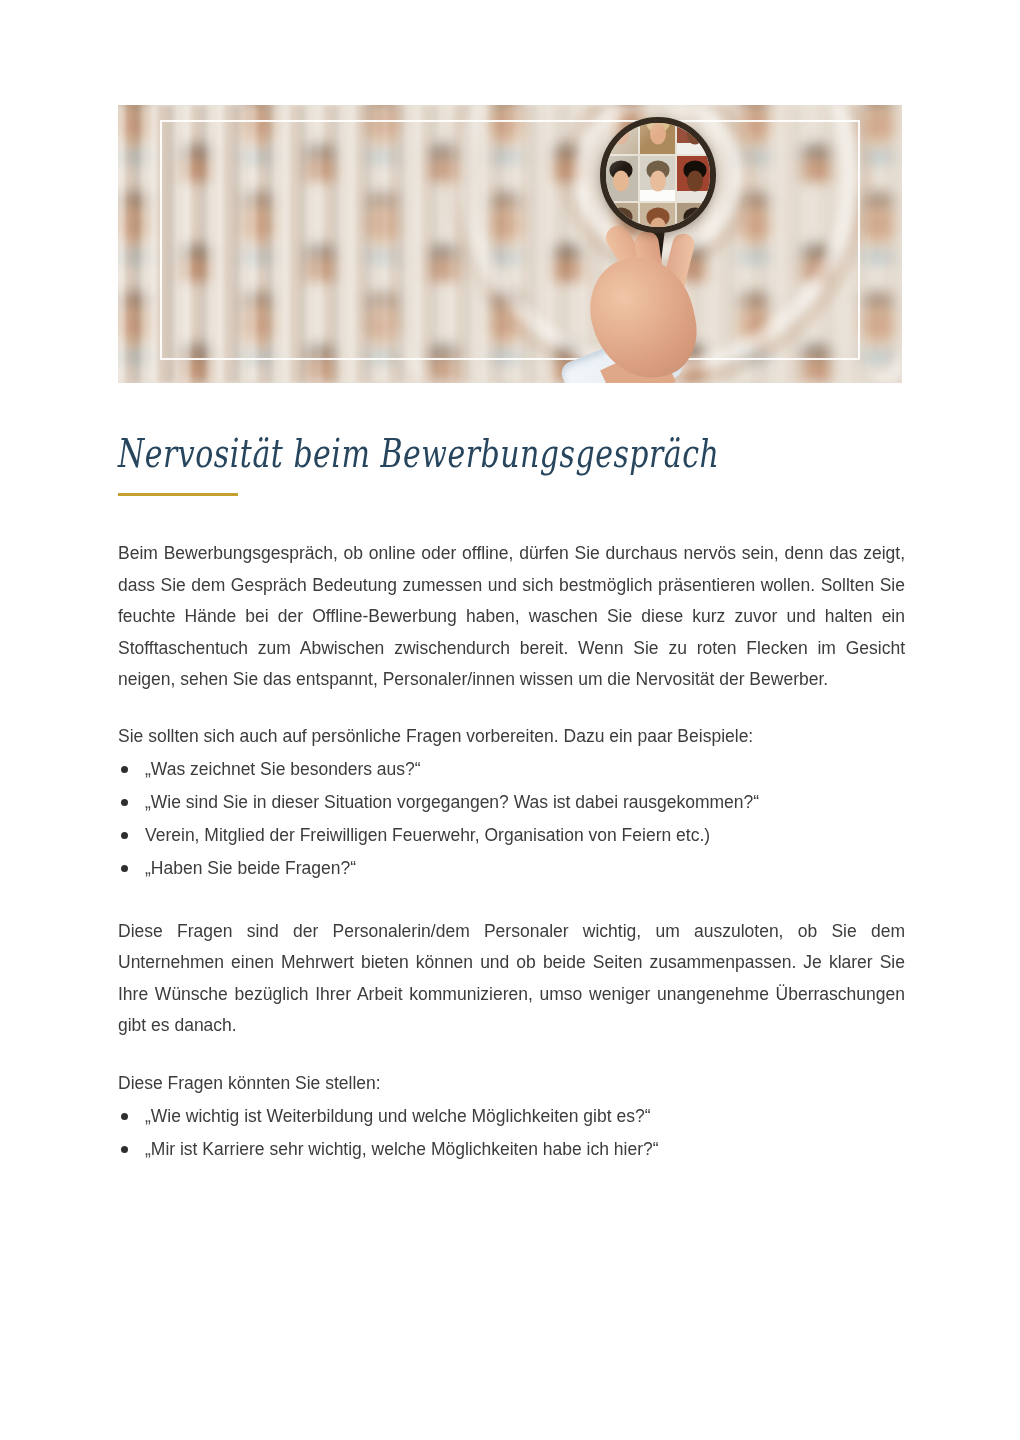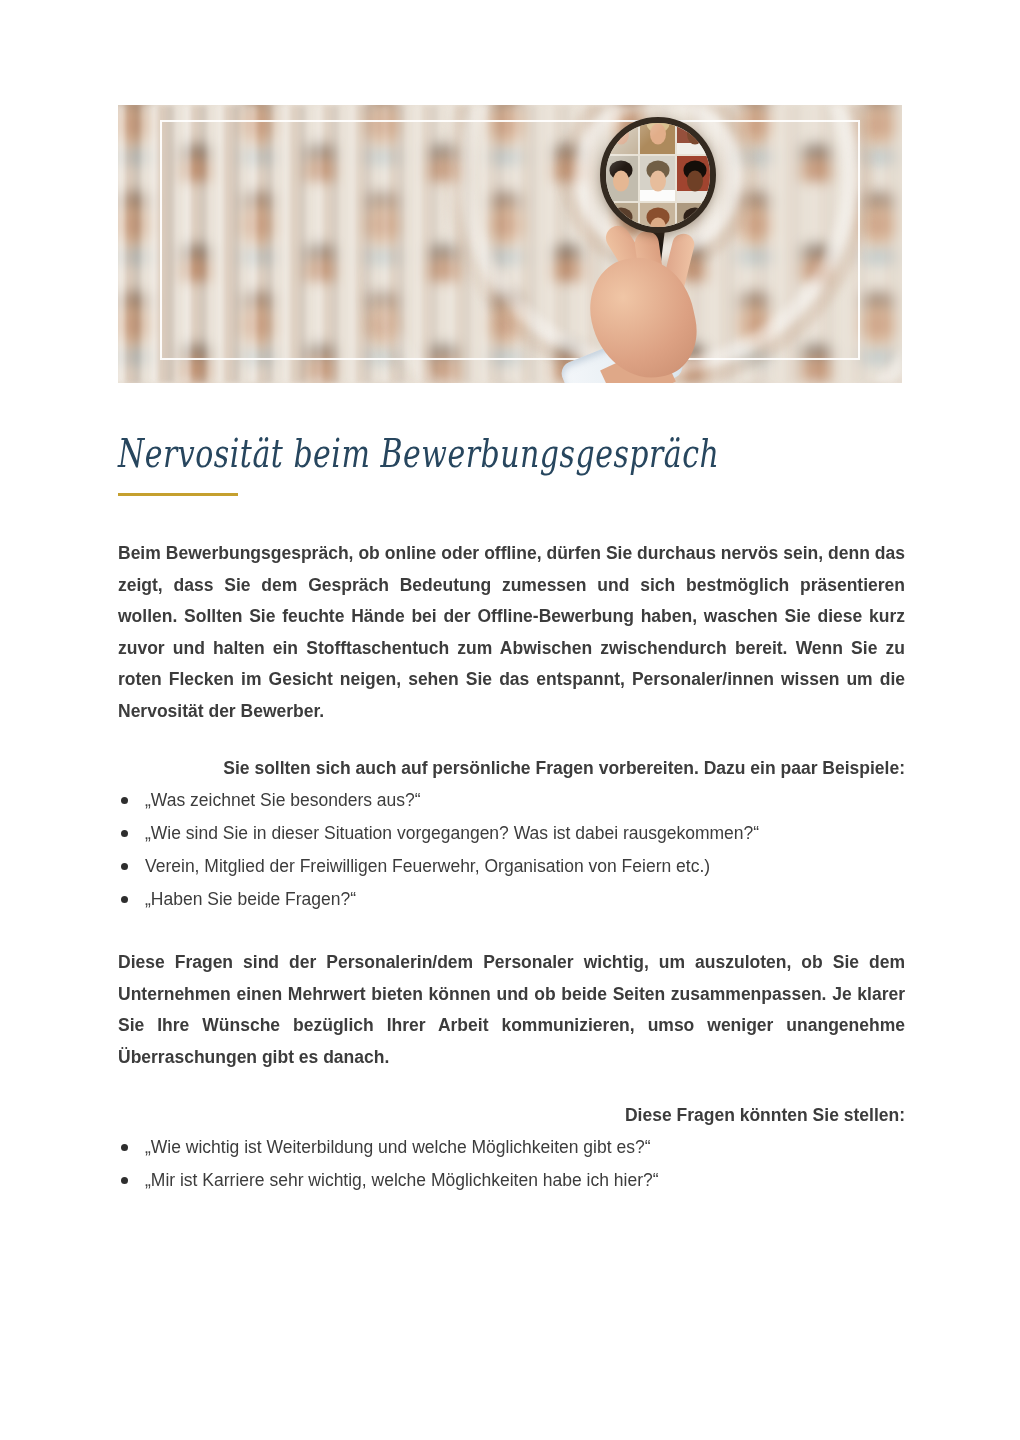--- a/index.html
+++ b/index.html
@@ -83,22 +83,22 @@
   
   .title-block { position:absolute; left:118px; top:436px; }
   .title-block h1 { margin:0; font-family:"DejaVu Serif", serif; font-style:italic; font-weight:400;
     font-size:30px; line-height:1.2; color:#27465e; transform:scaleY(1.3); transform-origin:left center;
     white-space:nowrap; letter-spacing:.5px; }
   .title-underline { width:120px; height:3px; background:#c5a02f; margin-top:21px; }
 
   
   .content { position:absolute; left:118px; top:538px; width:787px;
     font-size:17.5px; line-height:31.6px; color:#3c3c3c; }
-  .content p { margin:0; text-align:justify;font-weight:bold; }
-  .content p.intro { text-align:right; }
+  .content p { margin:0; text-align:justify; }
+  .content p.intro { text-align:left; }
   .mt-a { margin-top:25px !important; }
   .mt-b { margin-top:31px !important; }
   .mt-c { margin-top:26px !important; }
   .content ul { margin:0; padding:0; list-style:none; }
   .content li { position:relative; padding-left:27px; line-height:33px; text-align:left; }
   .content li::before { content:""; position:absolute; left:3px; top:13px; width:7px; height:7px;
     border-radius:50%; background:#2e2e2e; }
 
   
   .footer-left { position:absolute; left:118px; top:1376px; font-size:13px; color:#7f1d1d; }

